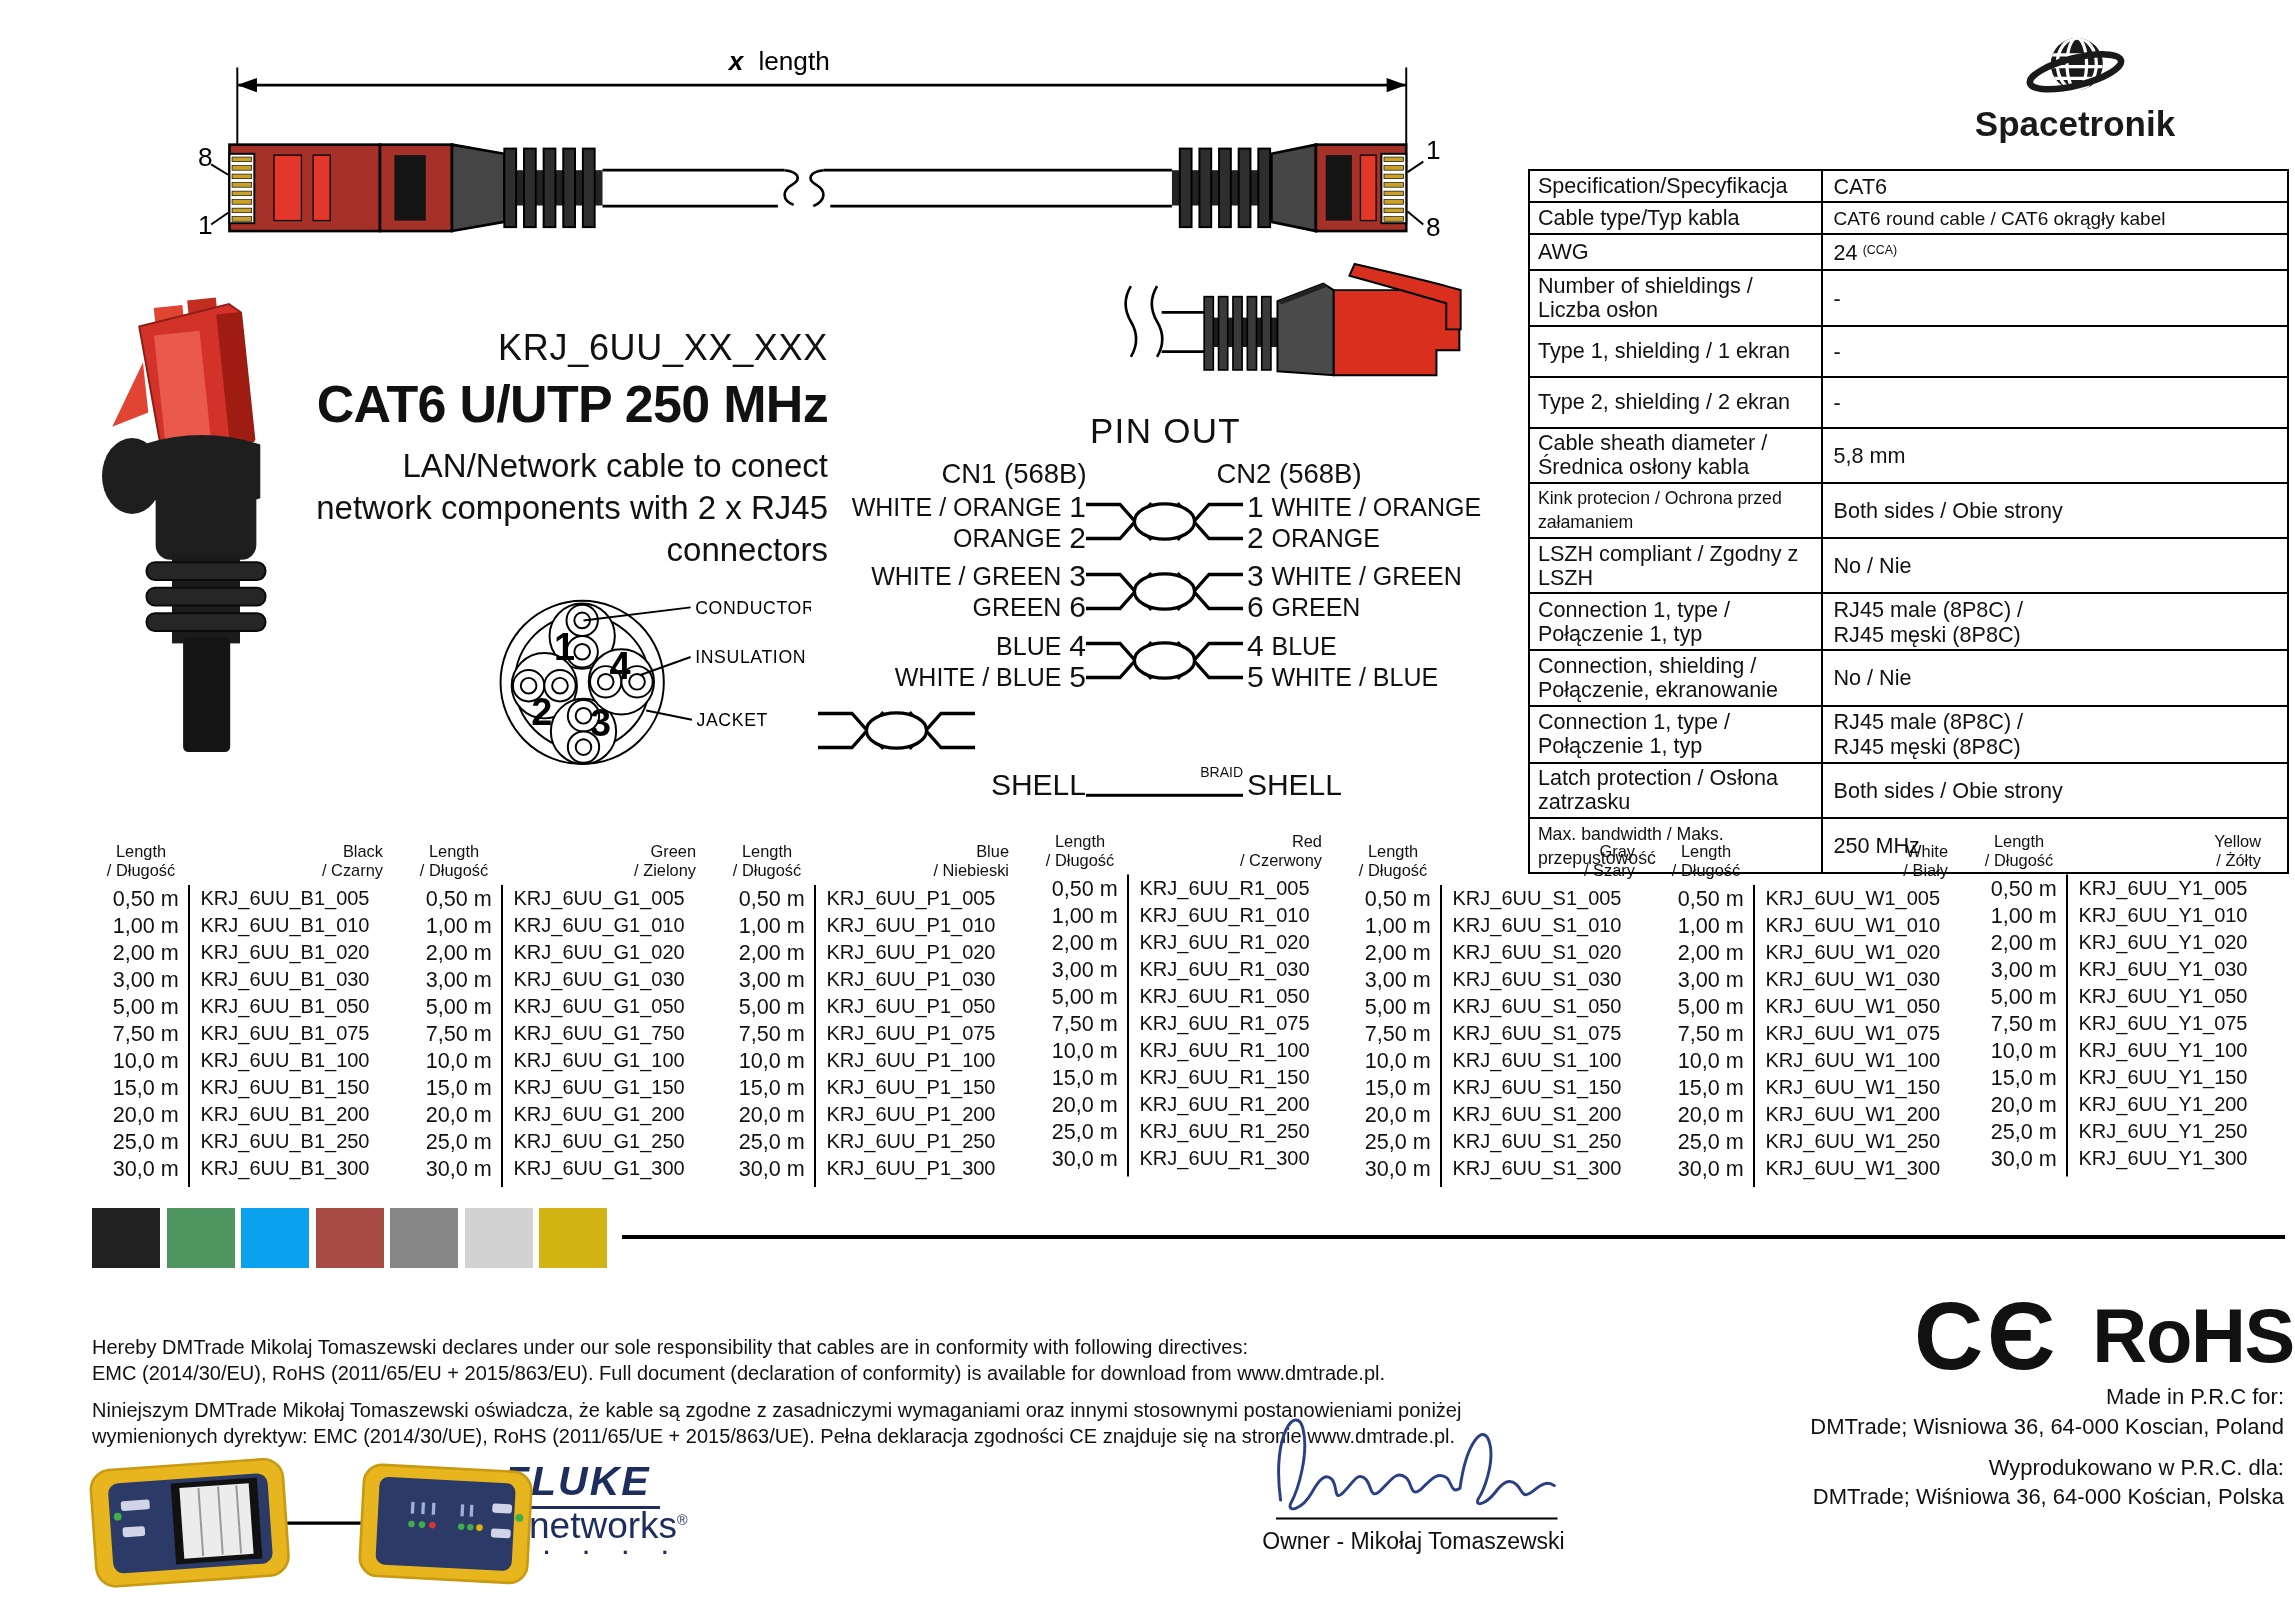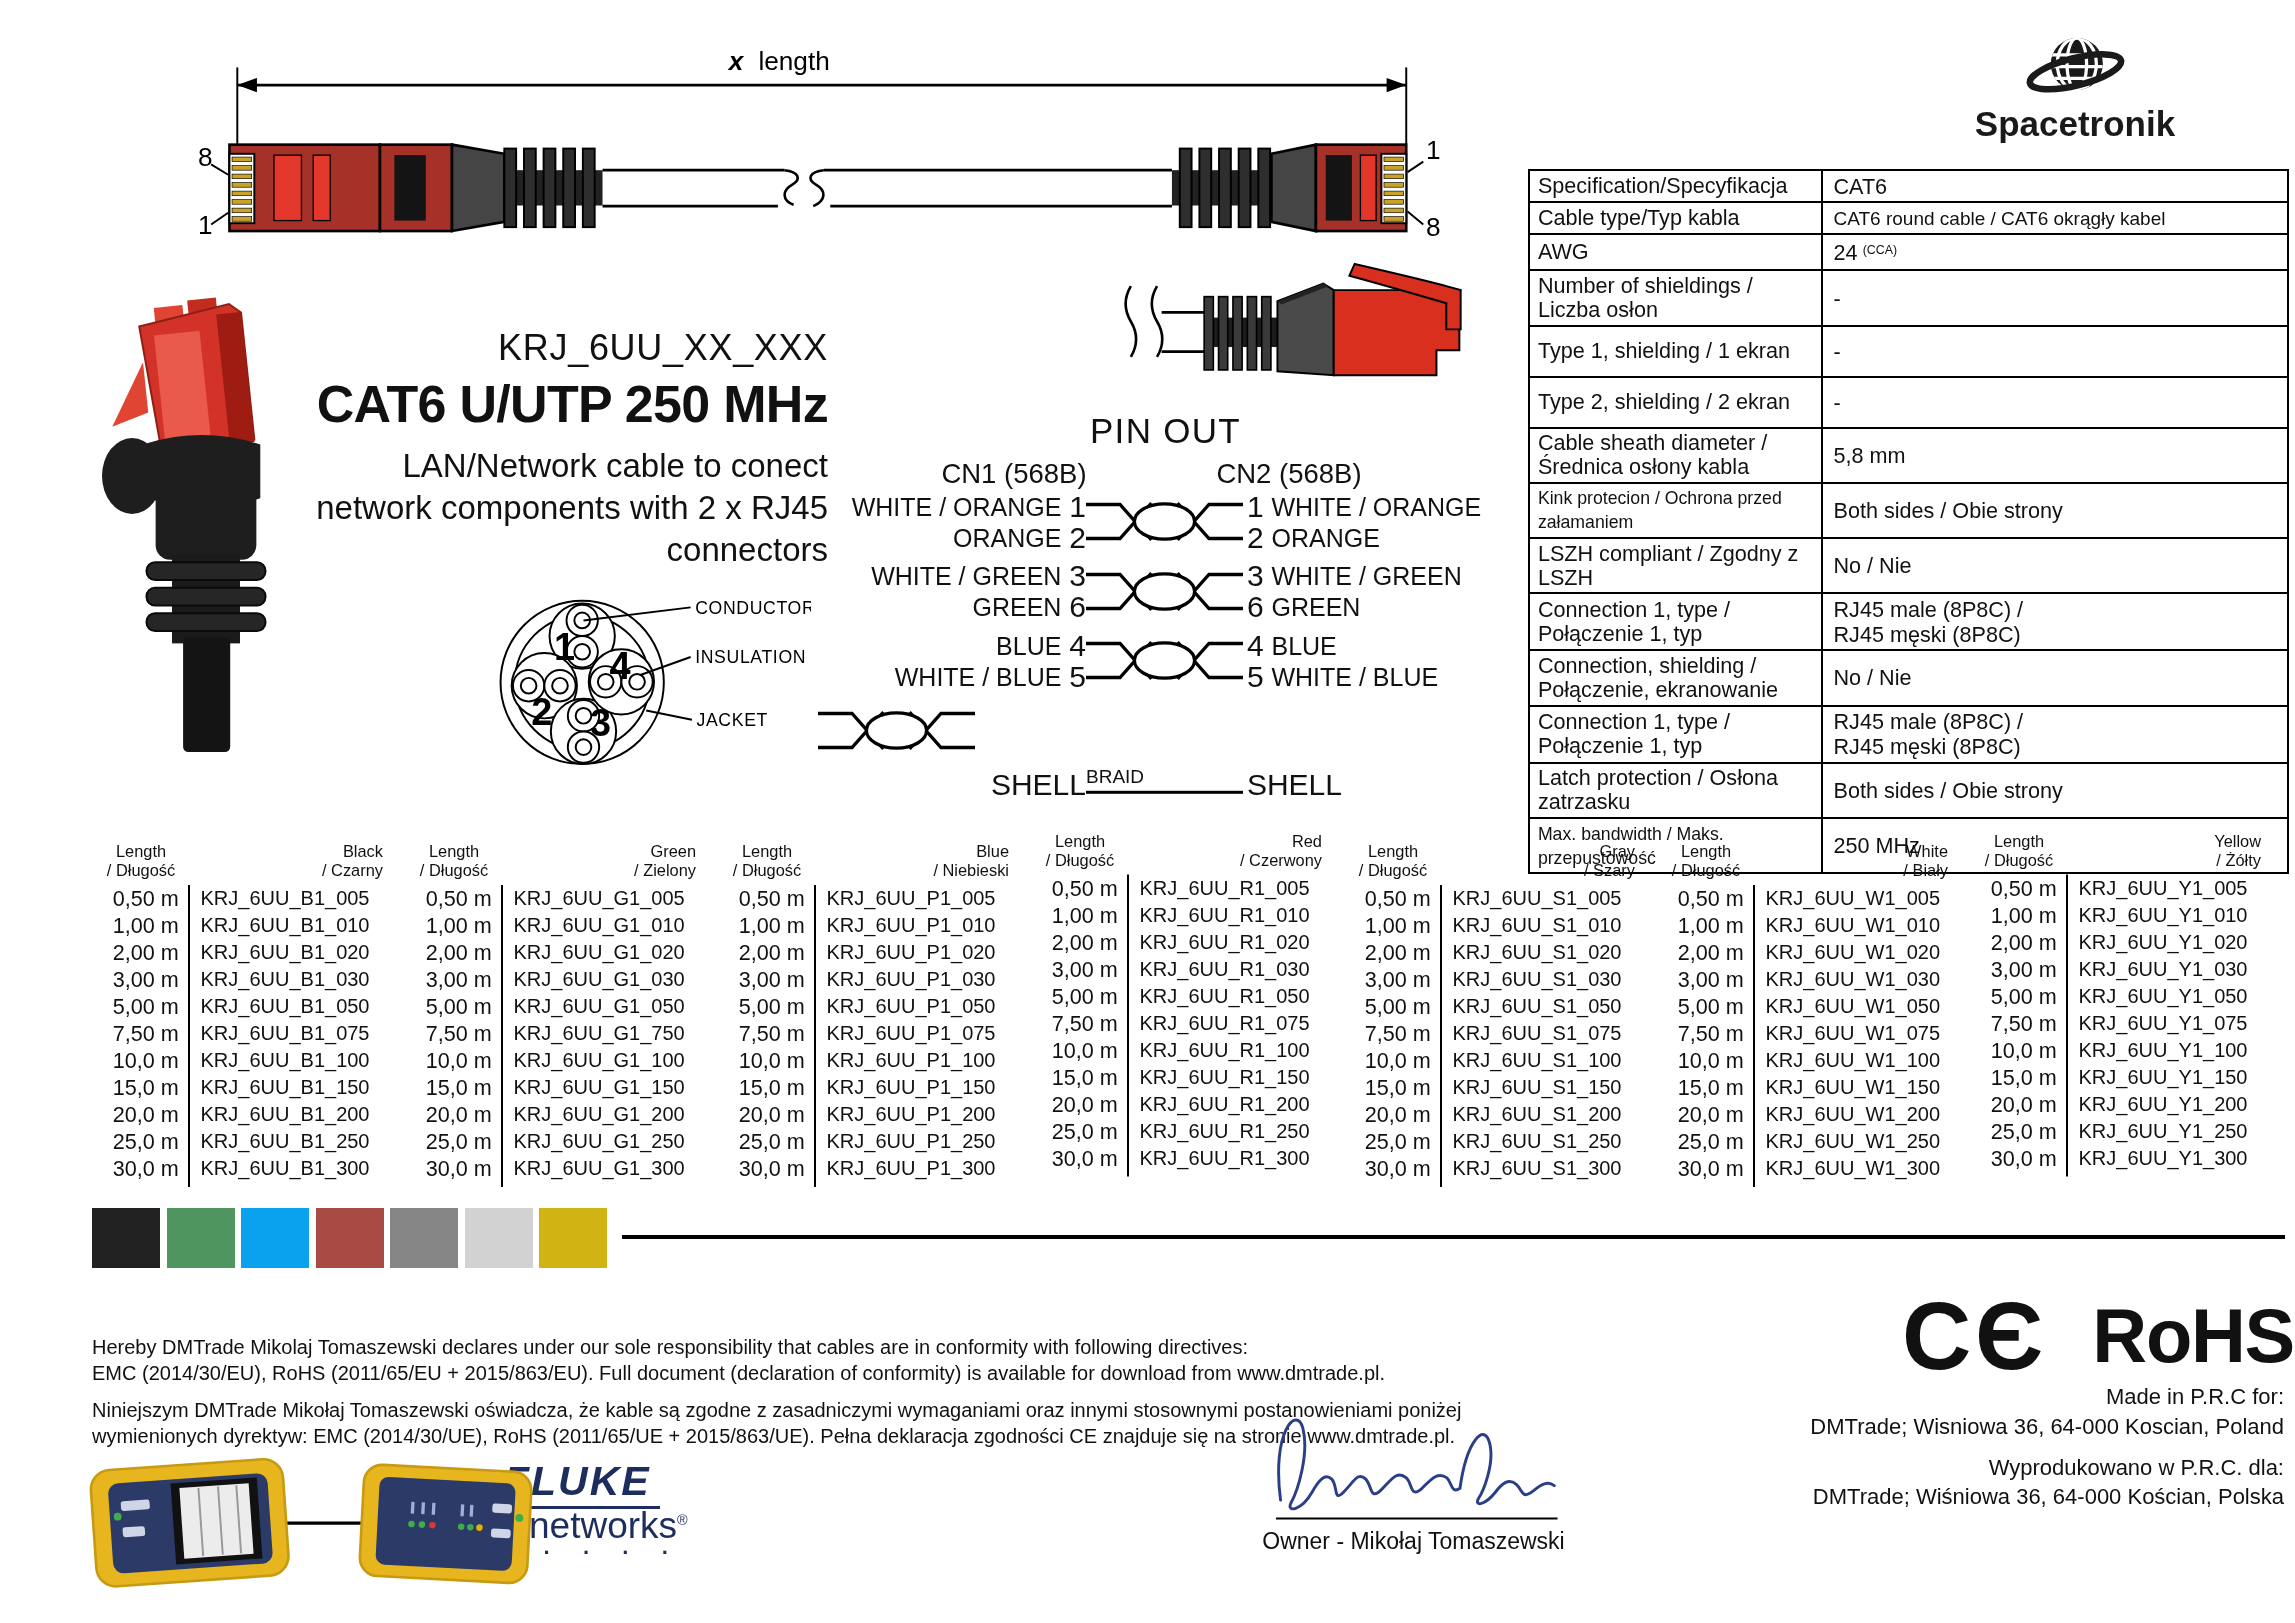--- a/index.html
+++ b/index.html
@@ -34,22 +34,22 @@
   .pl-line,.pr-line{font-size:25px;line-height:29px;white-space:nowrap}
   .pin-num{font-size:30px;line-height:29px;display:inline-block;transform:translateY(0.7px)}
   .pair-left .pin-num{margin-left:7.9px}
   .pair-right .pin-num{margin-right:7.9px}
   .pair-x{width:157px;height:63px;flex:0 0 auto}
   .xl{stroke:#000;stroke-width:5;fill:none}
   .xe{fill:#fff;stroke:#000;stroke-width:5}
   .shell-row{margin-top:3.9px;display:flex;align-items:center}
   .shell{font-size:30px}
   .shell-left{width:268px;text-align:right}
-  .braid-box{width:157px;text-align:left;font-size:19px;border-bottom:3.3px solid #000;
-             padding-bottom:3px;transform:translateY(-5.2px)}
+  .braid-box{width:157px;text-align:right;font-size:14px;border-bottom:3.3px solid #000;
+             padding-bottom:14px;transform:translateY(-5.2px)}
   .shell-right{margin-left:3.9px}
 
   
   #spec{left:1528px;top:169px;width:761px;border:2px solid #000}
   .spec-row{display:flex;border-top:2px solid #000}
   .spec-row:first-child{border-top:none}
   .spec-label{width:293px;border-right:2px solid #000;padding:2.6px 5.2px 2.6px 7.9px;font-size:21.6px;
               line-height:24px;display:flex;align-items:center;white-space:pre-line}
   .spec-value{flex:1;padding:2.6px 3.9px 2.6px 10.5px;font-size:21.6px;line-height:25px;display:flex;
               align-items:center;white-space:pre-line}
@@ -82,21 +82,21 @@
   #swatches{left:92px;top:1208px;display:flex;gap:6.5px}
   .swatch{width:68px;height:60px}
   #rule{left:622px;top:1235px;width:1663px;height:3.9px;background:#000}
 
   
   .decl{left:92px;width:1479px;font-size:20px;line-height:25.5px;white-space:pre-line}
   #decl-en{top:1335px}
   #decl-pl{top:1398px}
 
   
-  #marks{left:1918px;top:1288px;width:376px;display:flex;justify-content:flex-end;align-items:center;gap:45px}
+  #marks{left:1918px;top:1288px;width:376px;display:flex;justify-content:flex-end;align-items:center;gap:33px}
   .ce{font-size:96px;font-weight:700;letter-spacing:3.9px;line-height:1}
   .rohs{font-size:76px;font-weight:800;letter-spacing:-1.3px;line-height:1}
 
   
   #made{left:1505px;top:1382px;width:779px;text-align:right;font-size:22px;line-height:29.5px}
   #made .gap{height:11.8px}
 
   
   #fluke{left:504px;top:1458px;width:281px;color:#1d2e5e}
   .fluke-top{font-size:41px;font-weight:700;font-style:italic;letter-spacing:2px;display:inline-block;

